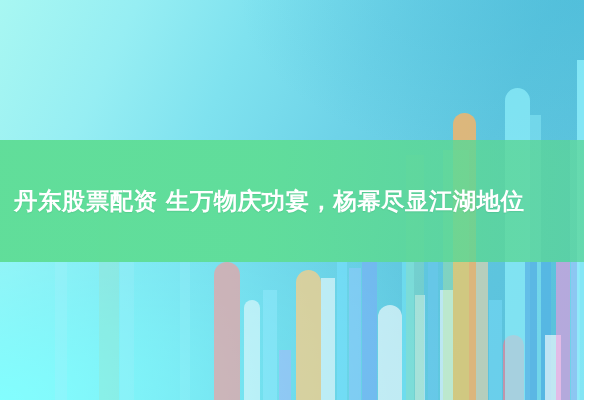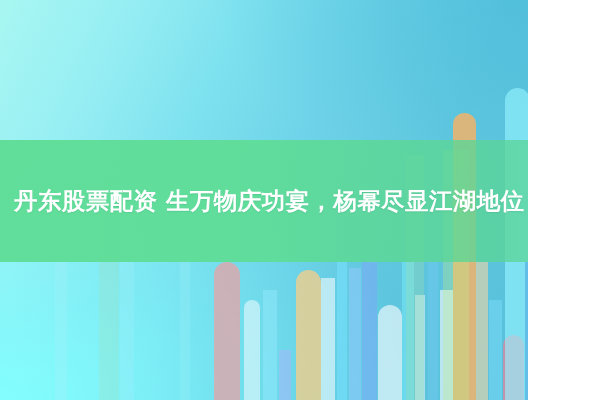--- a/index.html
+++ b/index.html
@@ -2,21 +2,21 @@
 <html><head>
 <meta charset="utf-8">
 <style>
   html, body {
     margin: 0;
     padding: 0;
     background: #ffffff;
   }
   #stage {
     position: relative;
-    width: 528px;
+    width: 584px;
     height: 400px;
     overflow: hidden;
     font-family: "DejaVu Sans", "Liberation Sans", sans-serif;
   }
 
   
   #backdrop {
     position: absolute;
     inset: 0;
     background:

